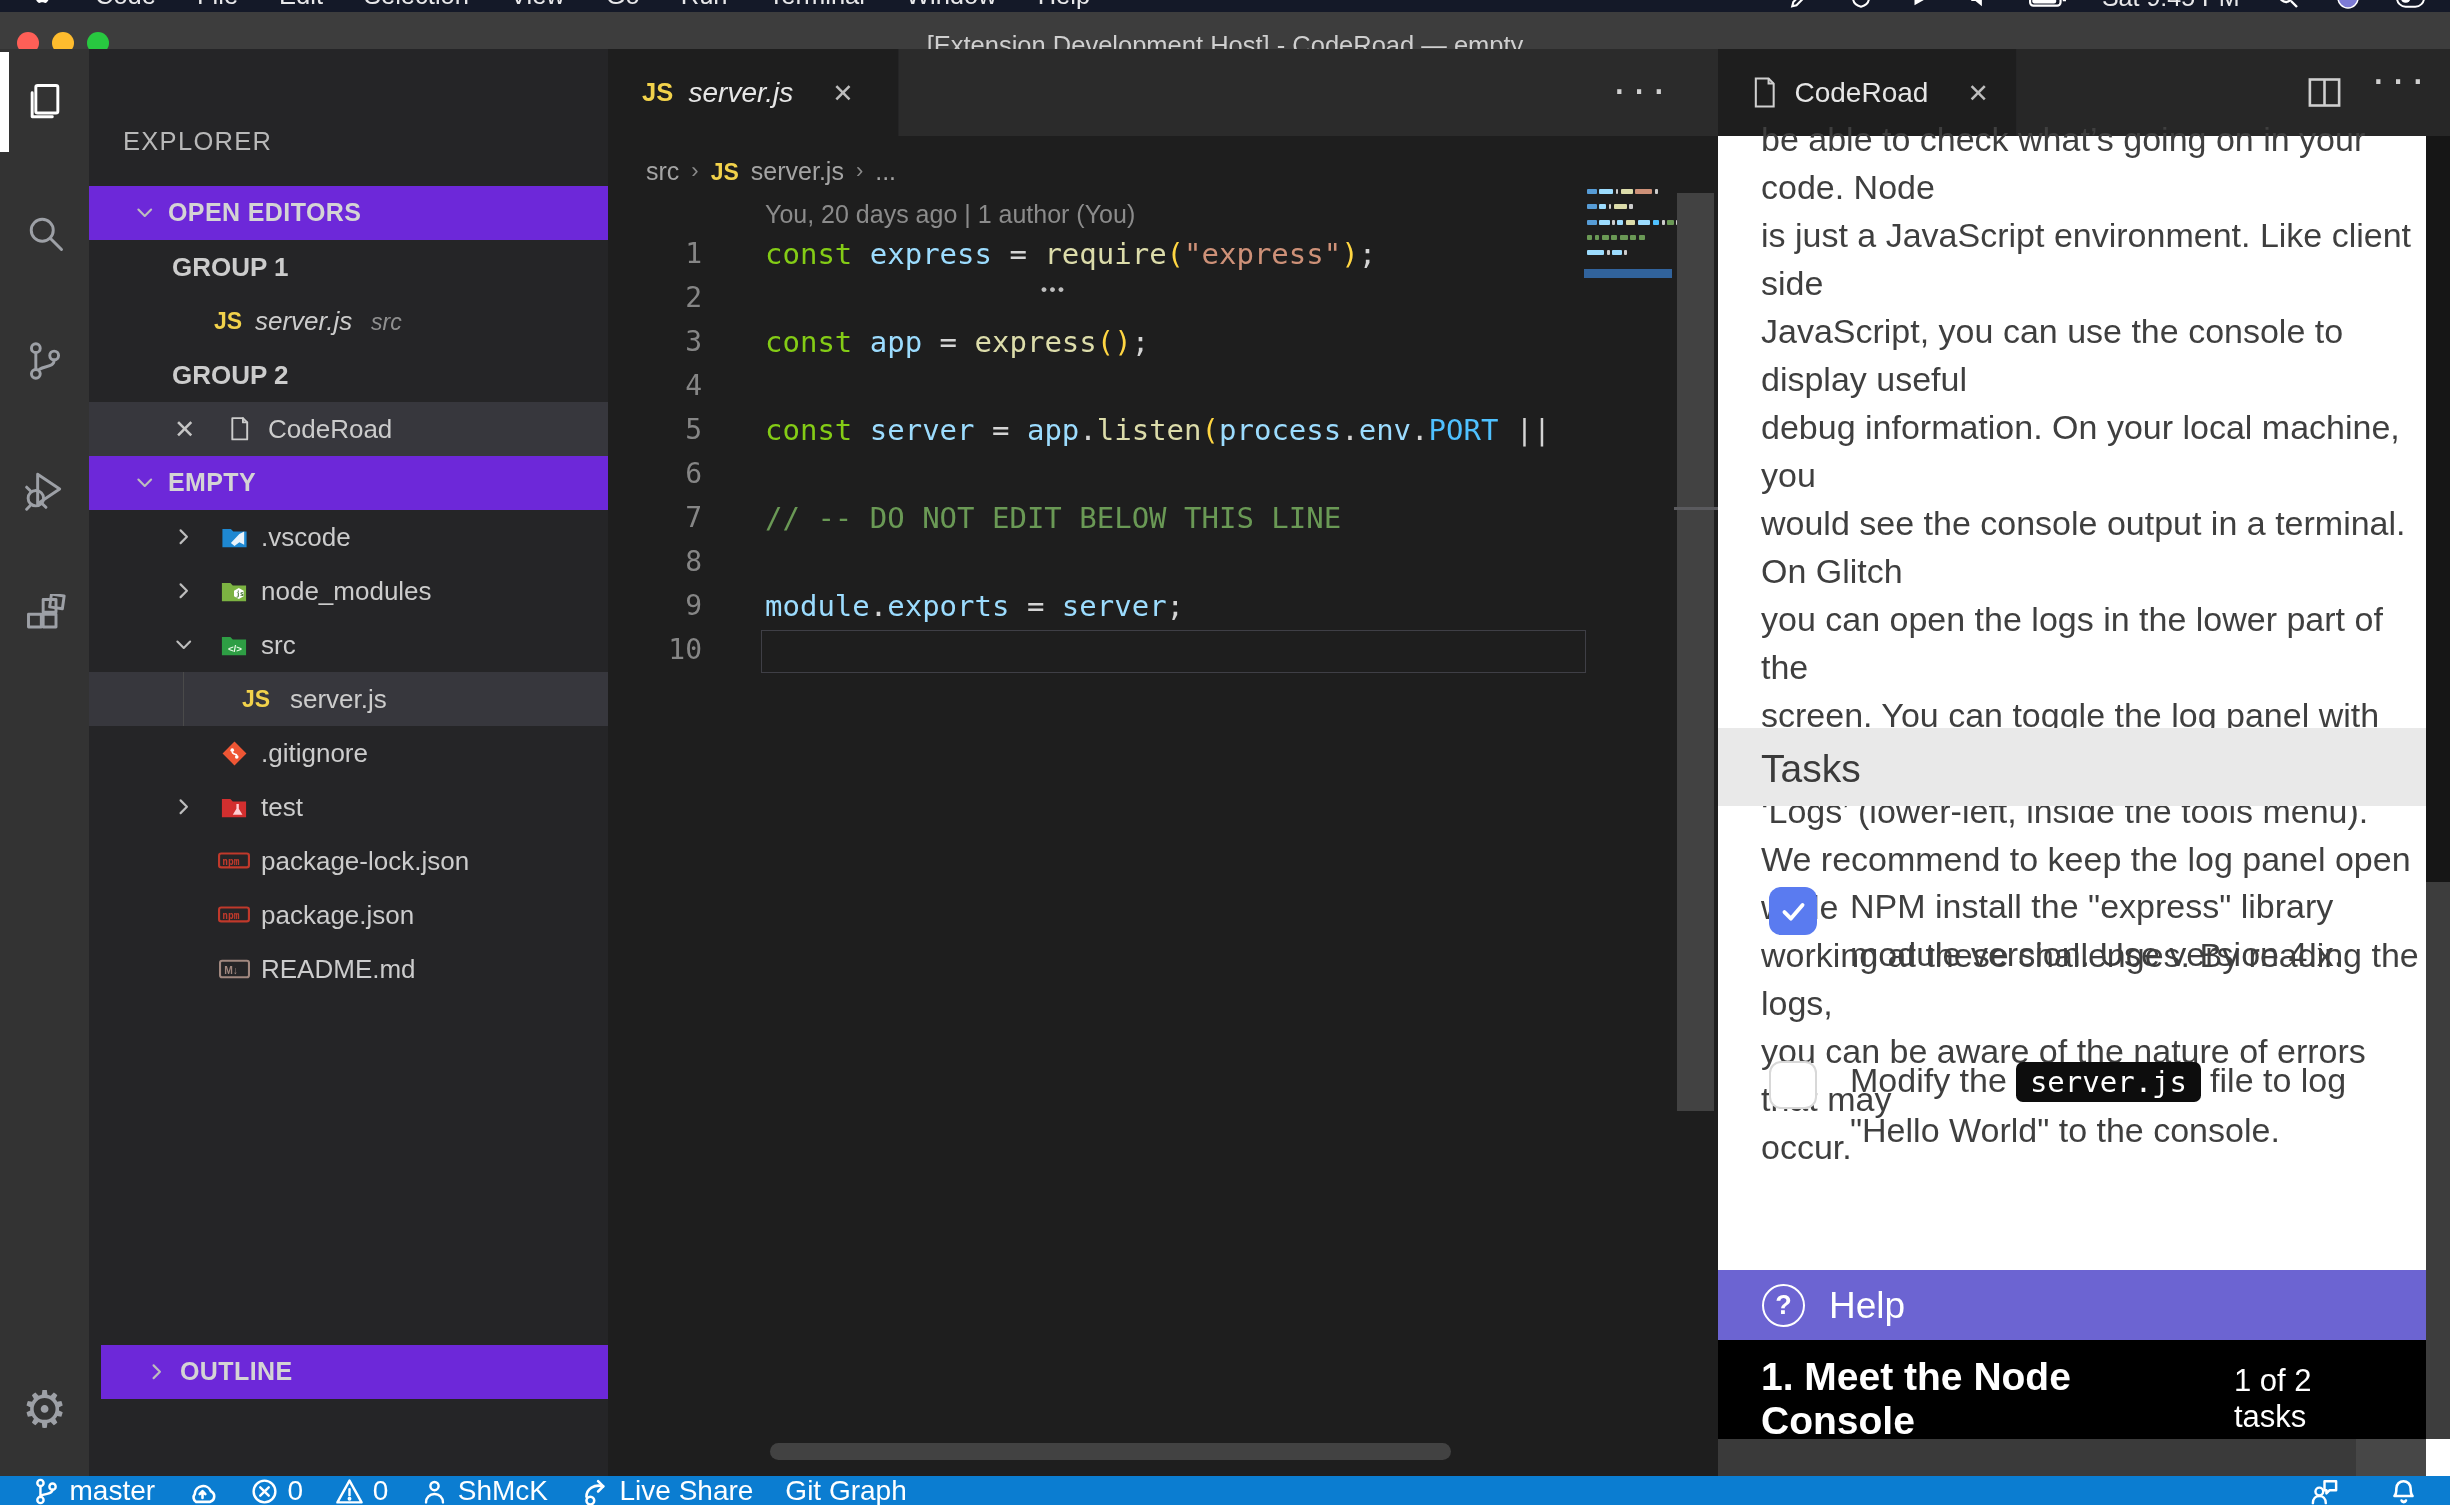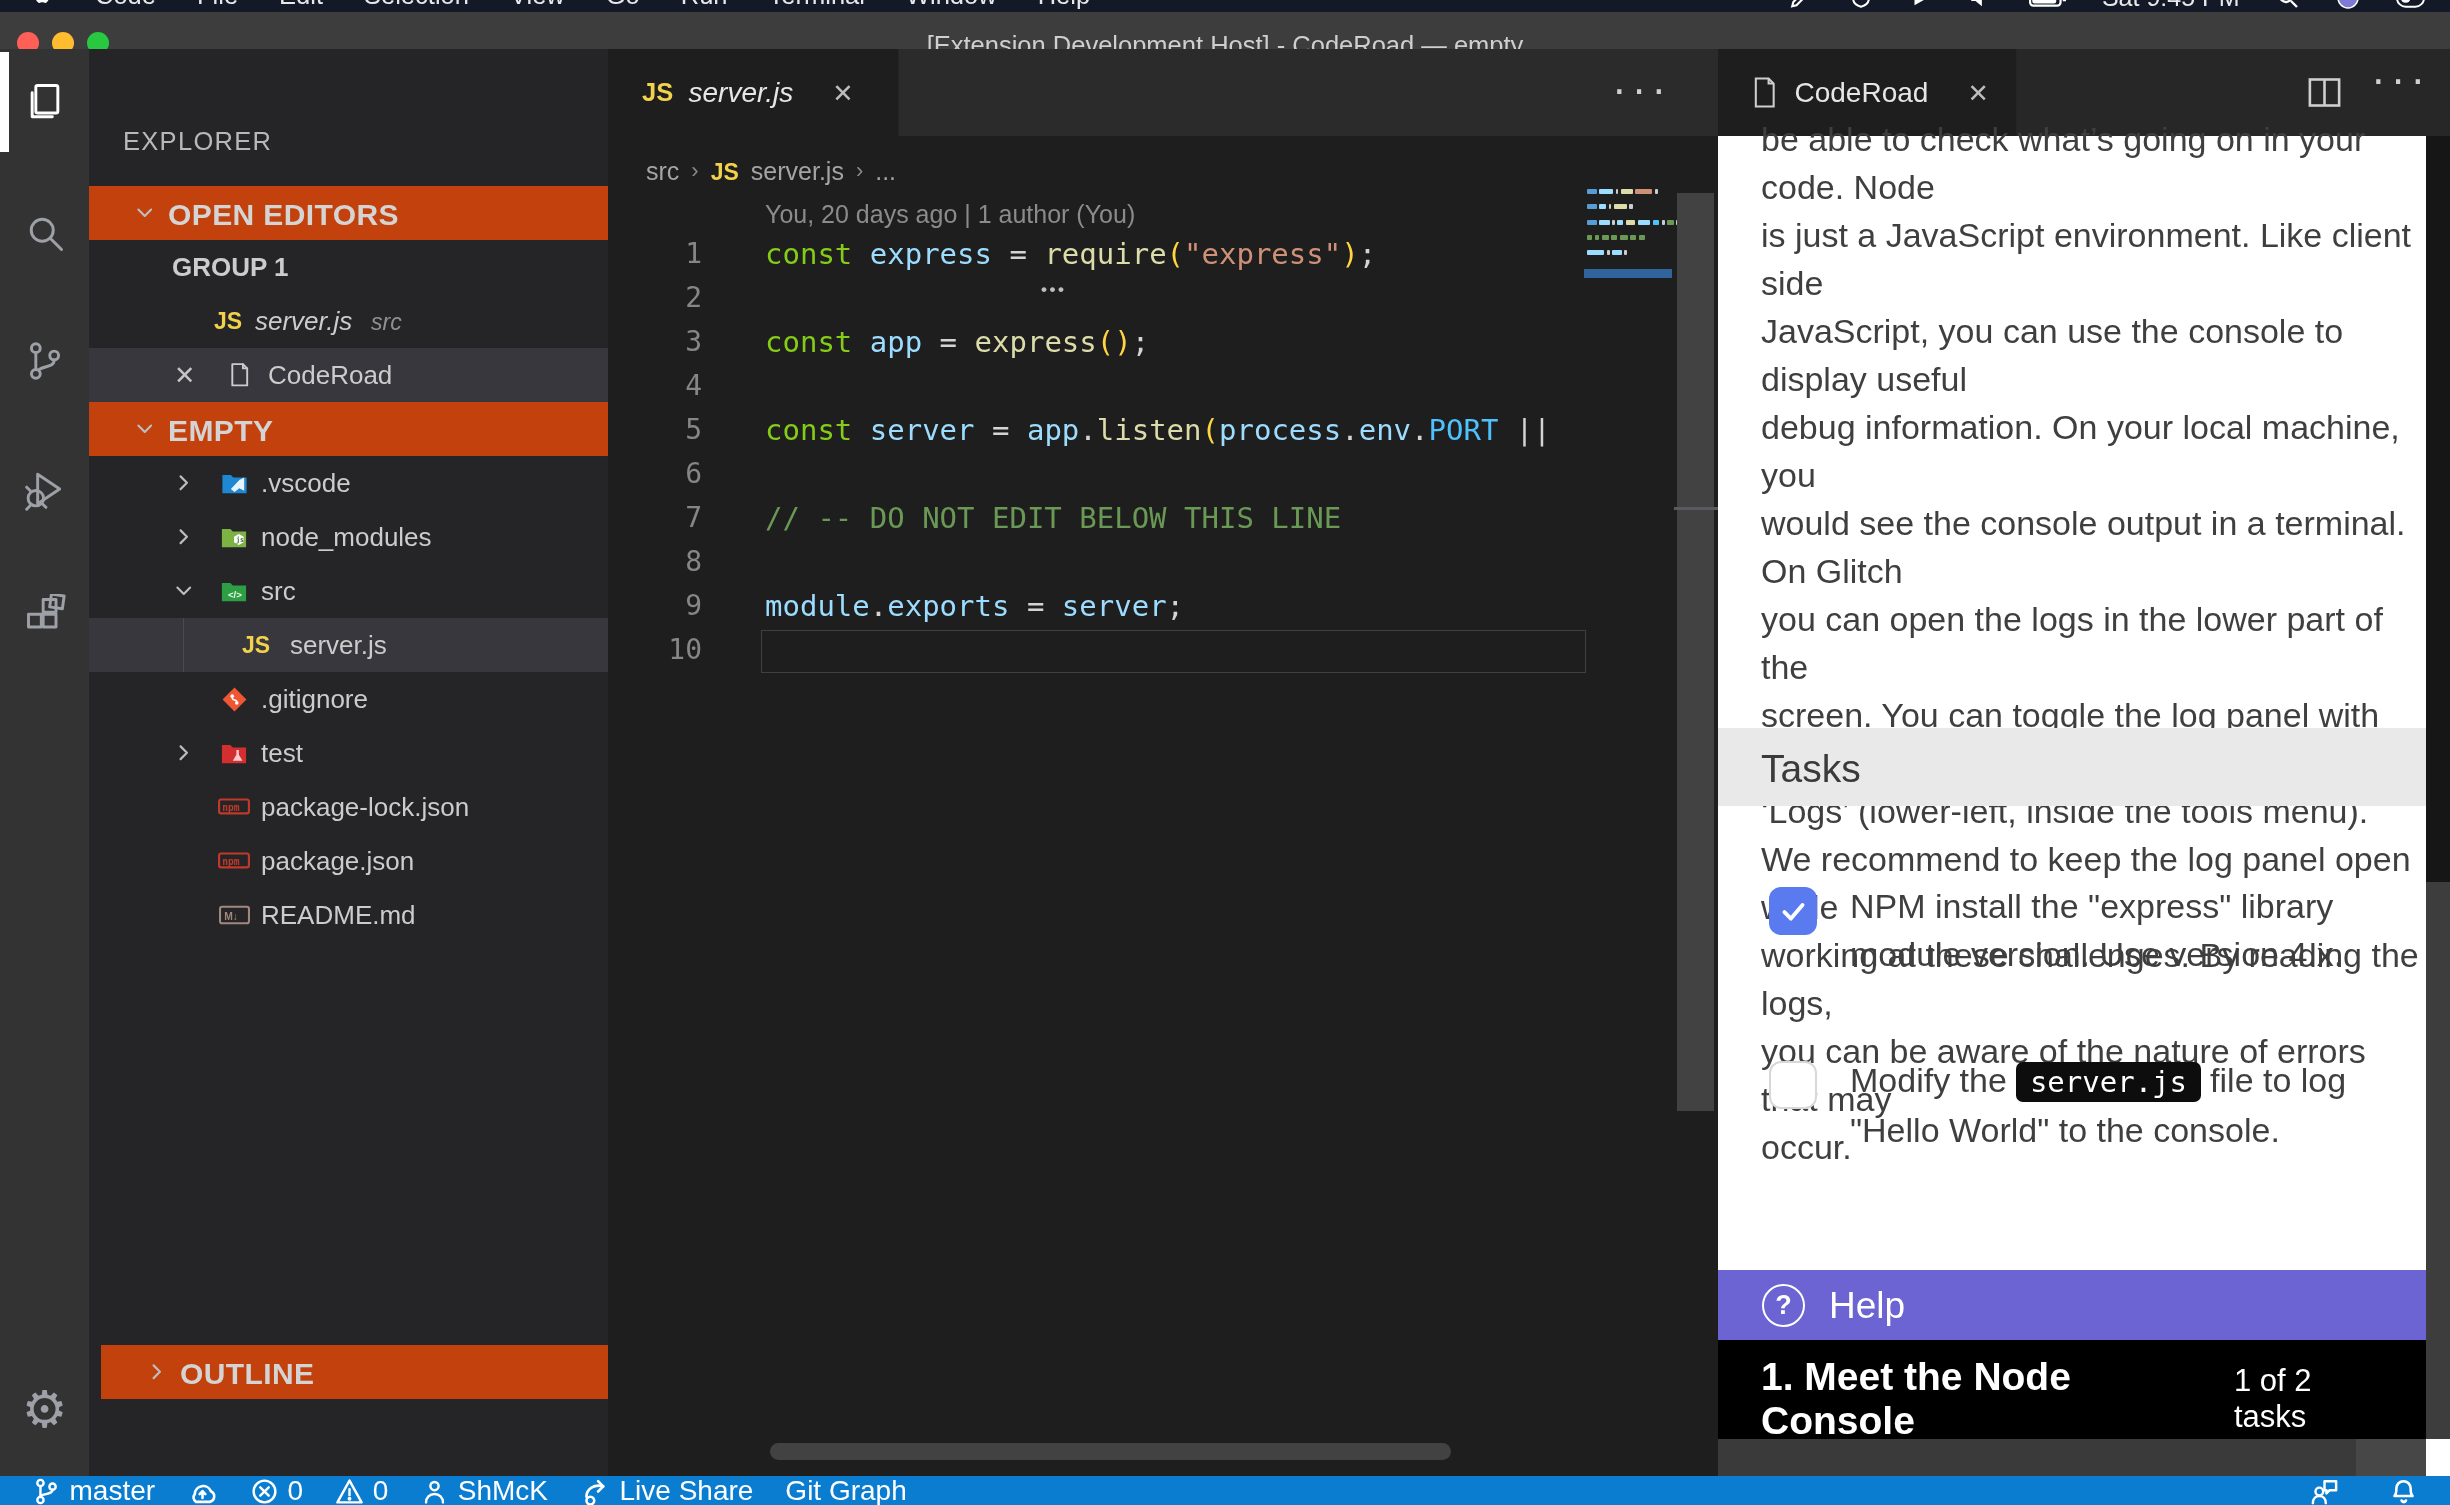--- a/index.html
+++ b/index.html
@@ -16,21 +16,21 @@
   
   #activitybar{left:0;top:49px;width:89px;height:1427px;background:#333333;}
   .act-item{position:absolute;left:0;width:89px;height:100px;display:flex;align-items:center;justify-content:center;color:#9da0a6;}
   .act-item.active{color:#ffffff;}
   .act-ind{position:absolute;left:0;top:3.4px;width:9.4px;height:100px;background:#fff;}
   
   #sidebar{left:89px;top:49px;width:519px;height:1427px;background:#252527;border-right:0.9px solid #1b1b1b;}
   #explorer-title{position:absolute;left:34px;top:78px;font-size:25.5px;letter-spacing:1.3px;color:#b8b8b8;}
   .sb-row{position:relative;width:519px;height:54px;font-size:26px;color:#cccccc;}
   .sb-row.selected{background:#37373d;}
-  .sb-row.hdr{background:#c2410c;font-weight:bold;color:#d4d4d4;font-size:30px;letter-spacing:0.4px;}
+  .sb-row.hdr{background:#6d28d9;font-weight:bold;color:#d4d4d4;font-size:25px;letter-spacing:0.4px;}
   .sb-chev{position:absolute;top:13.6px;width:27px;height:27px;color:#bdbdbd;}
   .sb-ico{position:absolute;top:11px;width:34px;height:32px;display:flex;align-items:center;justify-content:center;font-size:22px;}
   .sb-label{position:absolute;top:12px;white-space:nowrap;}
   .sb-suffix{color:#8f8f8f;font-size:23px;margin-left:18.7px;}
   .sb-close{position:absolute;top:12px;font-size:25.5px;color:#c5c5c5;}
   .guide{position:absolute;left:94px;top:0;width:0.9px;height:54px;background:#4a4a4a;}
   
   #editor{left:608px;top:49px;width:1110px;height:1427px;background:#1e1e1e;}
   #tabstrip{position:absolute;left:0;top:0;width:1110px;height:87px;background:#2b2b2b;}
   .tab{position:absolute;top:0;height:87px;background:#1e1e1e;display:flex;align-items:center;border-right:0.9px solid #252526;}
@@ -220,20 +220,23 @@
         </div>
         <div class="sb-row">
           <span class="sb-label" style="left: 83px; font-weight: bold;">GROUP 1</span>
         </div>
         <div class="sb-row">
           <span class="sb-ico" style="left: 122px;">
             <span style="color:#f2d24b;font-weight:bold;font-style:normal;font-size:23px;">JS</span>
           </span>
           <span class="sb-label" style="left: 166px; font-style: italic;">server.js<span class="sb-suffix">src</span></span>
         </div>
+        <div class="sb-row">
+          <span class="sb-label" style="left: 83px; font-weight: bold;">GROUP 2</span>
+        </div>
         <div class="sb-row selected">
           <span class="sb-close" style="left: 85px;">✕</span>
           <span class="sb-ico" style="left: 134px;">
             <svg width="25.5" height="25.5" viewBox="0 0 24 24" fill="none" stroke="currentColor" stroke-width="1.8" stroke-linecap="round" stroke-linejoin="round">
               <path d="M5 2h10l4 4v16H5z"></path>
               <path d="M15 2v4h4"></path>
             </svg>
           </span>
           <span class="sb-label" style="left: 179px;">CodeRoad</span>
         </div>

